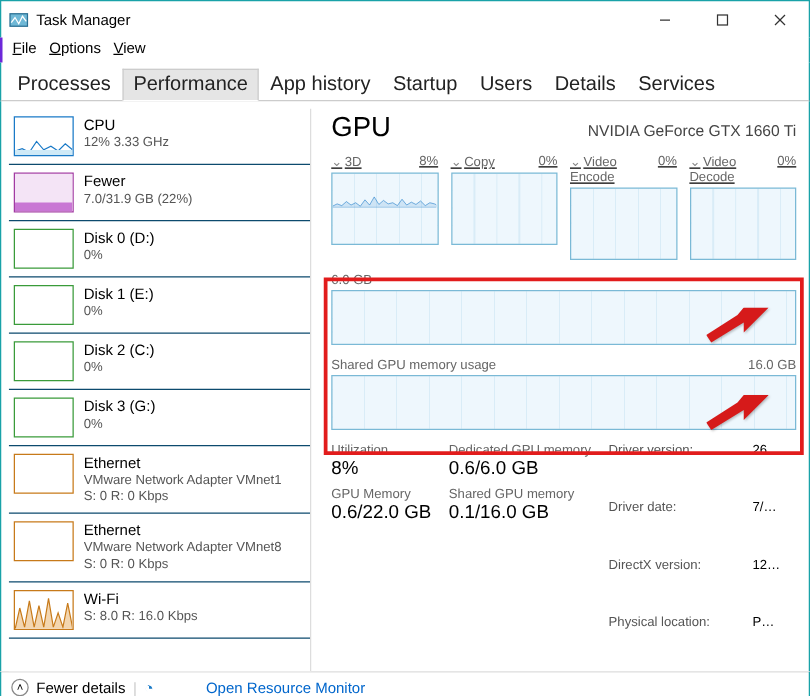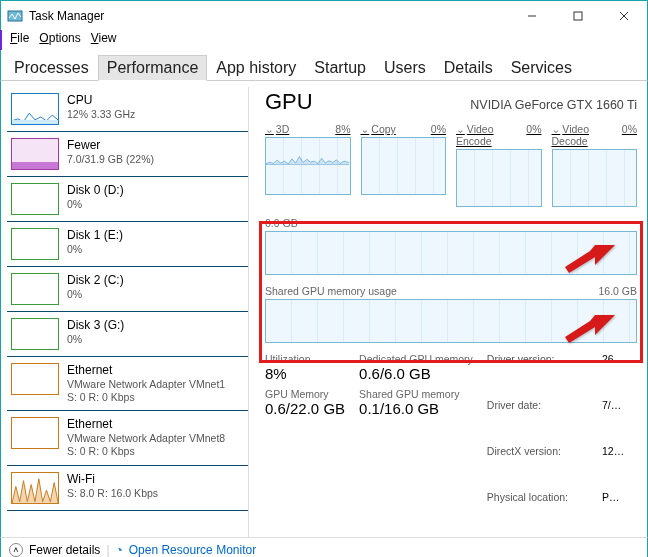--- a/index.html
+++ b/index.html
@@ -53,21 +53,21 @@
 .stats{display:flex; margin-top:10px; font-size:11px; color:#555; gap:14px;}
 .statcol{display:flex; flex-direction:column; gap:0; min-width:0;}
 .statcol .lab{color:#666; font-size:10.5px;}
 .statcol .val{color:#000; font-size:15px;}
 .kv{display:grid; grid-template-columns:auto auto; column-gap:6px; row-gap:1px; font-size:10.5px; color:#555;gap:34px;}
 .kv .v{color:#000;}
 
 .footer{height:26px; border-top:1px solid #ddd; border-left:1px solid #19a2a8; border-right:1px solid #19a2a8; border-bottom:1px solid #19a2a8; display:flex; align-items:center; padding:0 8px; gap:6px; font-size:12px;}
 .chevup{width:14px; height:14px; border:1px solid #888; border-radius:50%; display:inline-flex; align-items:center; justify-content:center; font-size:9px;}
 .divider{color:#ccc;}
-.link{color:#0066cc;}
+.link{color:#0066cc;margin-left:36px;}
 
 .arrow { position: absolute; pointer-events: none; }
 .arrow svg { filter: drop-shadow(1px 1px 1px rgba(0,0,0,0.25)); }
 
 .sidebar::-webkit-scrollbar{width:16px;}
 .sidebar::-webkit-scrollbar-track{background:#f0f0f0;}
 .sidebar::-webkit-scrollbar-thumb{background:#c2c2c2;}
 </style>
 </head>
 <body>

